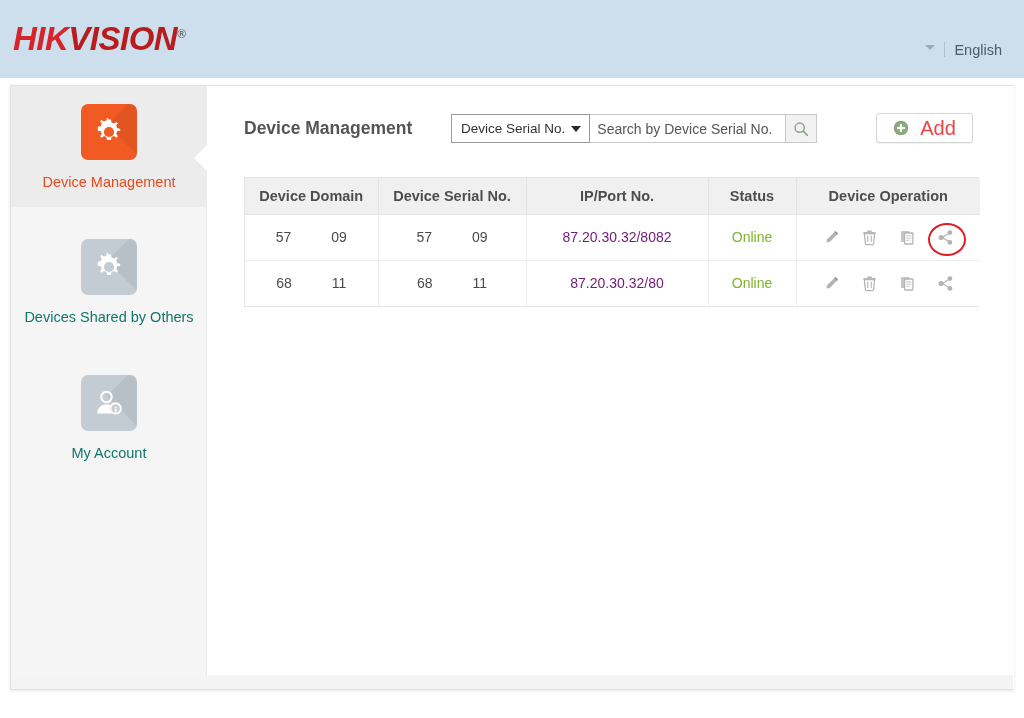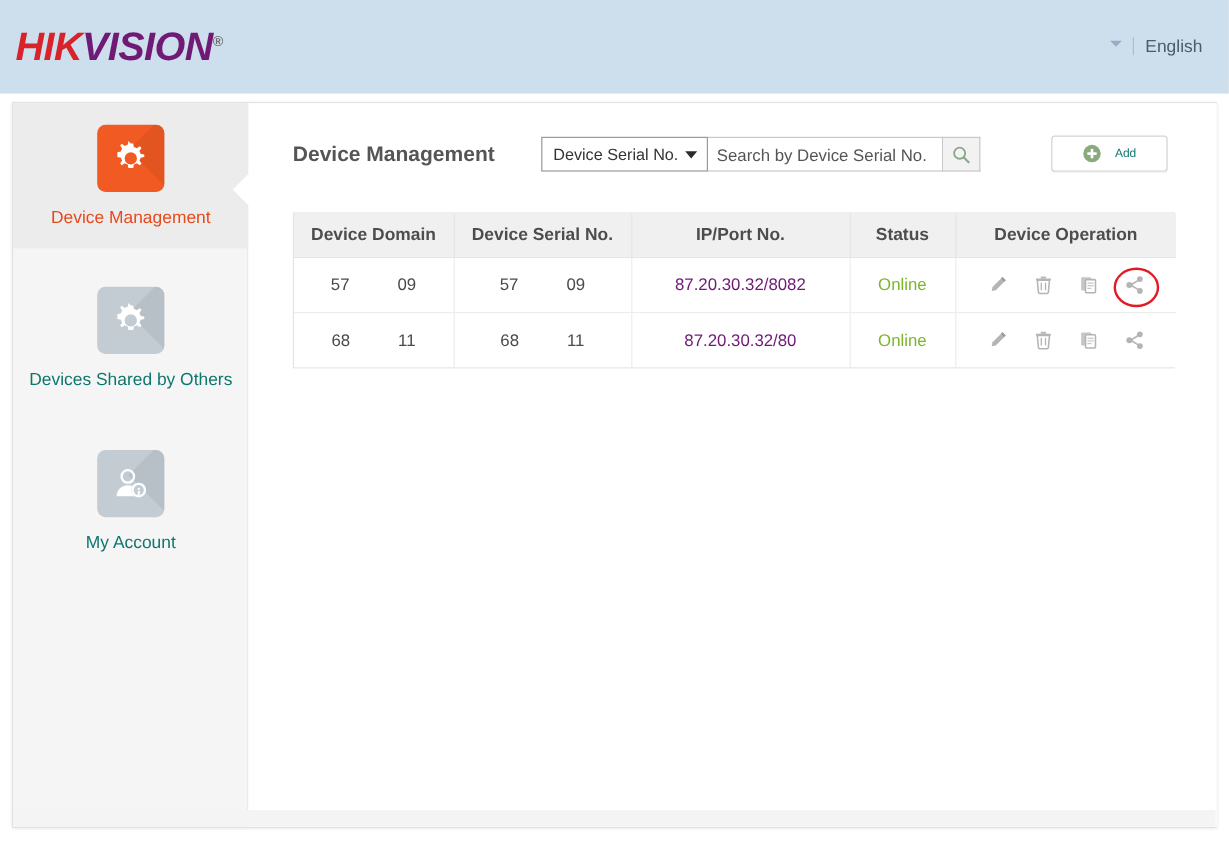--- a/index.html
+++ b/index.html
@@ -25,31 +25,31 @@
     position: absolute;
     left: 13px; top: 20px;
     font-size: 33px;
     font-weight: bold;
     font-style: italic;
     letter-spacing: -0.5px;
     white-space: nowrap;
     font-family: "Liberation Sans", sans-serif;
   }
   .logo .hik { color: #d8232a; }
-  .logo .vision { color: #701a75; }
+  .logo .vision { color: #b91c1c; }
   .logo .reg {
     color: #6d6e71;
     font-size: 12px;
     font-style: normal;
     vertical-align: super;
   }
 
   .lang-area {
     position: absolute;
-    right: 22px; top: 31px;
+    right: 22px; top: 42px;
     display: flex;
     align-items: flex-start;
     gap: 9px;
   }
   .lang-caret {
     width: 0; height: 0;
     border-left: 5px solid transparent;
     border-right: 5px solid transparent;
     border-top: 5px solid #96aec4;
     margin-top: 3px;
@@ -223,22 +223,22 @@
     border-radius: 3px;
     background: #ffffff;
     display: flex;
     align-items: center;
     justify-content: center;
     gap: 11px;
     cursor: pointer;
     box-shadow: 0 1px 1px rgba(0,0,0,0.05);
   }
   .add-label {
-    font-size: 10px;
-    color: #0f766e;
+    font-size: 20px;
+    color: #ef4444;
   }
 
   
   .table-wrap {
     position: absolute;
     left: 37px; top: 91px;
     width: 735px;
     border: 1px solid #e4e4e4;
   }
   table {

